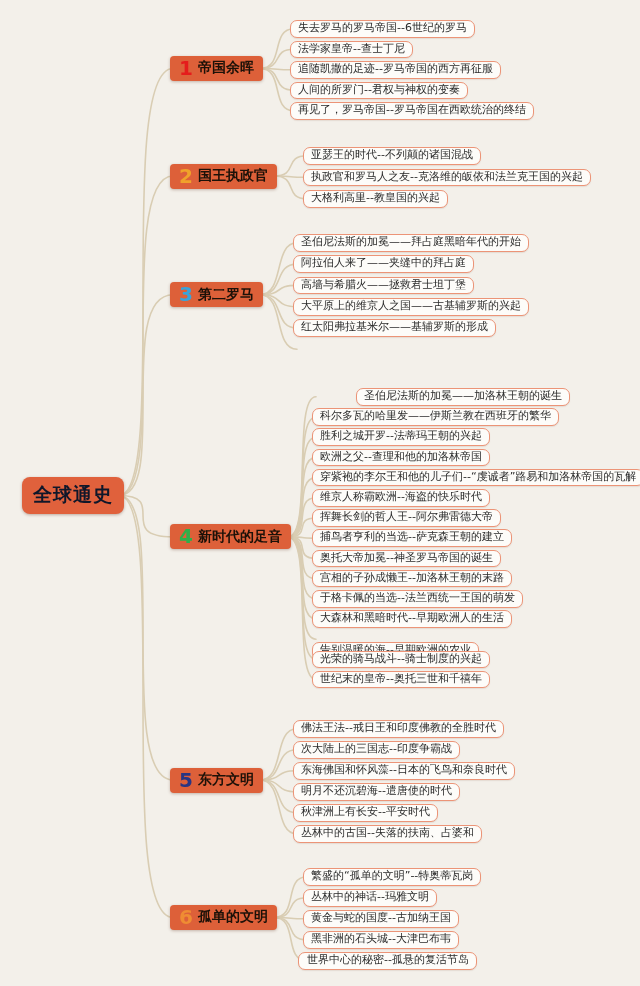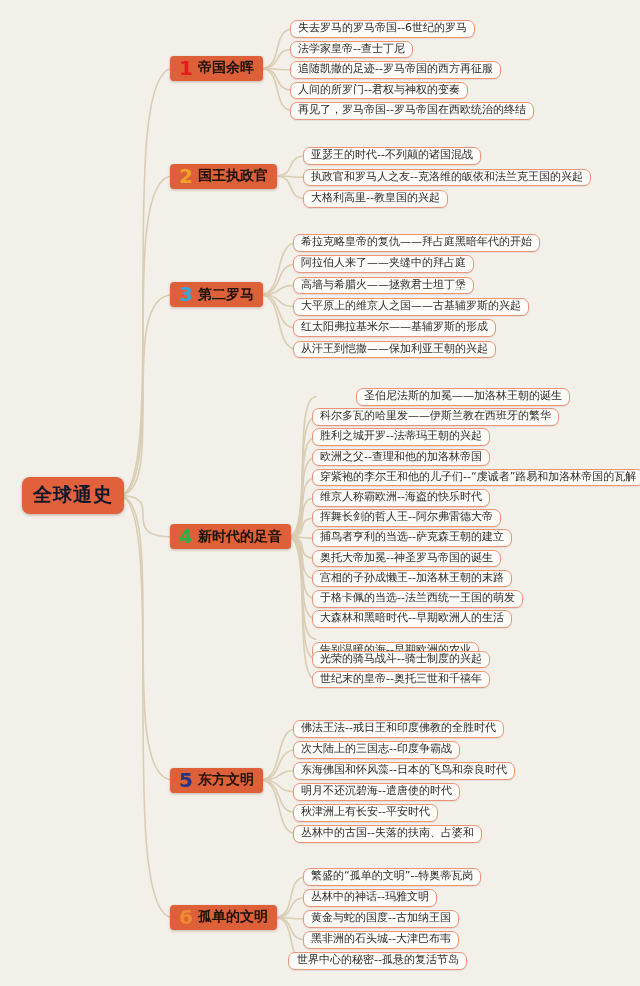--- a/index.html
+++ b/index.html
@@ -107,26 +107,25 @@
       <span class="branch-num" style="color: rgb(240, 162, 43);">2</span>
       <span class="branch-text">国王执政官</span>
     </div>
     <div class="leaf node" style="left: 303px; top: 147px;">亚瑟王的时代--不列颠的诸国混战</div>
     <div class="leaf node" style="left: 303px; top: 168.5px;">执政官和罗马人之友--克洛维的皈依和法兰克王国的兴起</div>
     <div class="leaf node" style="left: 303px; top: 190px;">大格利高里--教皇国的兴起</div>
     <div class="branch-label node" style="top: 282.25px;">
       <span class="branch-num" style="color: rgb(57, 163, 218);">3</span>
       <span class="branch-text">第二罗马</span>
     </div>
-    <div class="leaf node" style="left: 293px; top: 234px;">希拉克略皇帝的复仇——拜占庭黑暗年代的开始</div>
+    <div class="leaf node" style="left: 293px; top: 234px;">圣伯尼法斯的加冕——拜占庭黑暗年代的开始</div>
     <div class="leaf node" style="left: 293px; top: 255.3px;">阿拉伯人来了——夹缝中的拜占庭</div>
     <div class="leaf node" style="left: 293px; top: 276.6px;">高墙与希腊火——拯救君士坦丁堡</div>
     <div class="leaf node" style="left: 293px; top: 297.9px;">大平原上的维京人之国——古基辅罗斯的兴起</div>
     <div class="leaf node" style="left: 293px; top: 319.2px;">红太阳弗拉基米尔——基辅罗斯的形成</div>
-    <div class="leaf node" style="left: 293px; top: 340.5px;">从汗王到恺撒——保加利亚王朝的兴起</div>
     <div class="branch-label node" style="top: 524.4px;">
       <span class="branch-num" style="color: rgb(47, 175, 74);">4</span>
       <span class="branch-text">新时代的足音</span>
     </div>
     <div class="leaf node" style="left: 312px; top: 388px; margin-left: 44px;">圣伯尼法斯的加冕——加洛林王朝的诞生</div>
     <div class="leaf node" style="left: 312px; top: 408.2px;">科尔多瓦的哈里发——伊斯兰教在西班牙的繁华</div>
     <div class="leaf node" style="left: 312px; top: 428.4px;">胜利之城开罗--法蒂玛王朝的兴起</div>
     <div class="leaf node" style="left: 312px; top: 448.6px;">欧洲之父--查理和他的加洛林帝国</div>
     <div class="leaf node" style="left: 312px; top: 468.8px;">穿紫袍的李尔王和他的儿子们--“虔诚者”路易和加洛林帝国的瓦解</div>
     <div class="leaf node" style="left: 312px; top: 489px;">维京人称霸欧洲--海盗的快乐时代</div>
@@ -150,14 +149,14 @@
     <div class="leaf node" style="left: 293px; top: 804px;">秋津洲上有长安--平安时代</div>
     <div class="leaf node" style="left: 293px; top: 825px;">丛林中的古国--失落的扶南、占婆和</div>
     <div class="branch-label node" style="top: 905px;">
       <span class="branch-num" style="color: rgb(239, 140, 51);">6</span>
       <span class="branch-text">孤单的文明</span>
     </div>
     <div class="leaf node" style="left: 303px; top: 868px;">繁盛的“孤单的文明”--特奥蒂瓦岗</div>
     <div class="leaf node" style="left: 303px; top: 889px;">丛林中的神话--玛雅文明</div>
     <div class="leaf node" style="left: 303px; top: 910px;">黄金与蛇的国度--古加纳王国</div>
     <div class="leaf node" style="left: 303px; top: 931px;">黑非洲的石头城--大津巴布韦</div>
-    <div class="leaf node" style="left: 288px; top: 952px; padding-left: 8px;">世界中心的秘密--孤悬的复活节岛</div>
+    <div class="leaf node" style="left: 298px; top: 952px; padding-left: 8px;">世界中心的秘密--孤悬的复活节岛</div>
   </div>
 
 </body></html>

